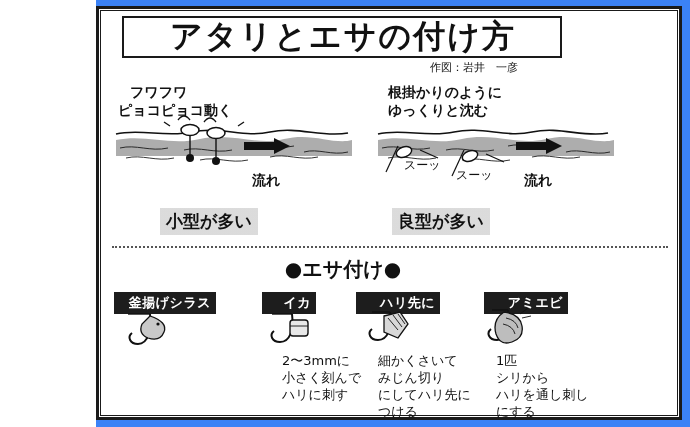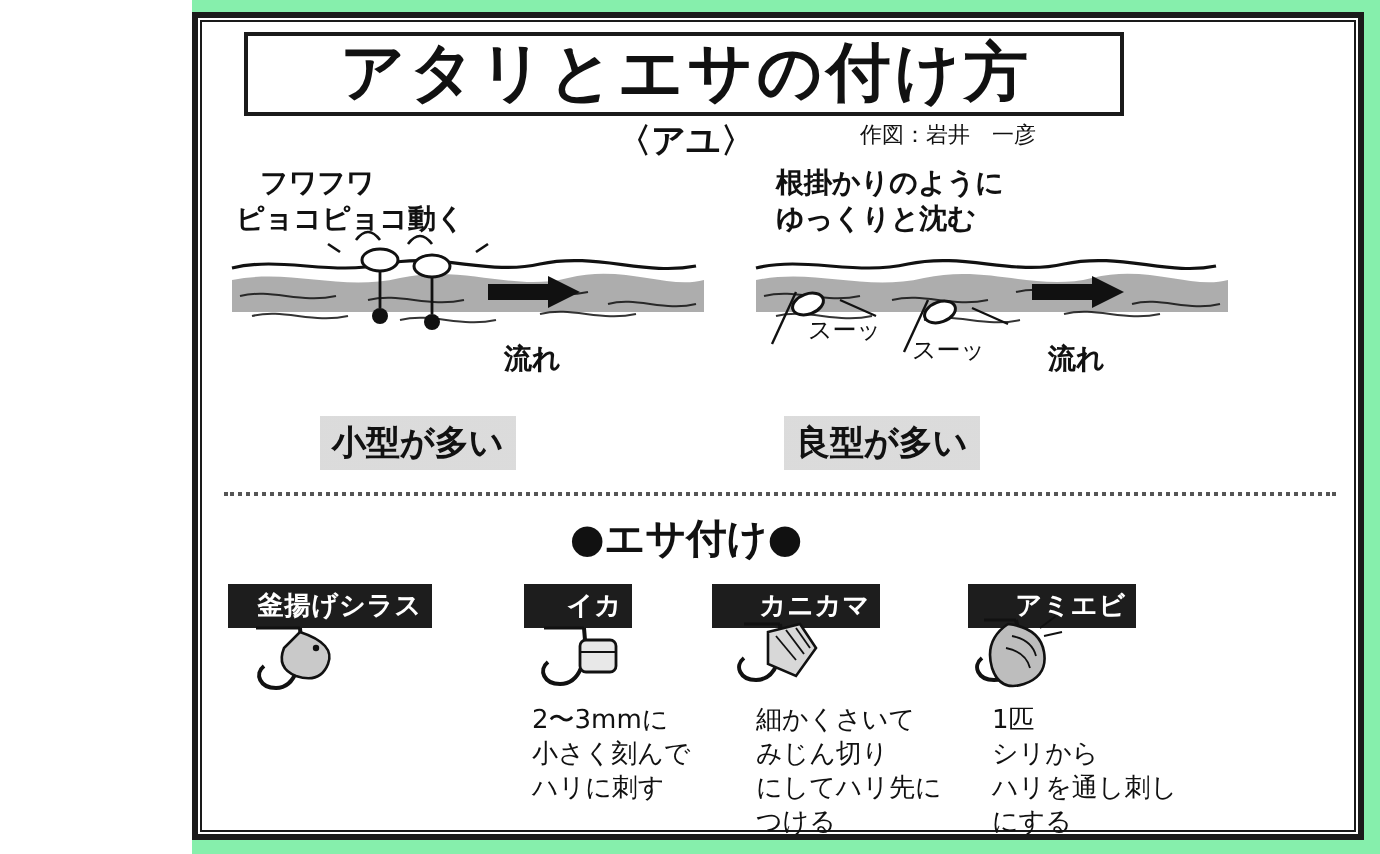--- a/index.html
+++ b/index.html
@@ -11,21 +11,21 @@
     width: 690px;
     height: 427px;
     font-family: "DejaVu Sans", "Liberation Sans", sans-serif;
     color: #111111;
     overflow: hidden;
   }
   #root {
     position: relative;
     width: 690px;
     height: 427px;
-    background: #86efac;
+    background: #3b82f6;
   }
   
   .frame-outer {
     position: absolute;
     left: 96px;
     top: 6px;
     width: 586px;
     height: 414px;
     border: 3px solid #1a1a1a;
     box-sizing: border-box;
@@ -173,44 +173,43 @@
 
 <div id="root">
 
   <div class="left-strip"></div>
 
   <div class="frame-outer"></div>
   <div class="frame-inner"></div>
 
   <div class="title-box"></div>
   <div class="title-text">アタリとエサの付け方</div>
-  <div class="subtitle-text">〈アユ〉</div>
   <div class="credit-text">作図：岩井　一彦</div>
 
   <div class="lbl b center" style="left:130px; top:84px; width:180px;">フワフワ</div>
   <div class="lbl b center" style="left:118px; top:102px; width:204px;">ピョコピョコ動く</div>
   <div class="lbl b" style="left:252px; top:172px;">流れ</div>
   <div class="emph" style="left:160px; top:208px;font-family:Liberation Mono, monospace;">小型が多い</div>
 
   <div class="lbl b center" style="left:388px; top:84px; width:210px;">根掛かりのように</div>
   <div class="lbl b center" style="left:388px; top:102px; width:210px;">ゆっくりと沈む</div>
   <div class="lbl" style="left:404px; top:158px; font-size:12px;">スーッ</div>
   <div class="lbl" style="left:456px; top:168px; font-size:12px;">スーッ</div>
   <div class="lbl b" style="left:524px; top:172px;">流れ</div>
   <div class="emph" style="left:392px; top:208px;">良型が多い</div>
 
   <div class="divider"></div>
   <div class="section-head">●エサ付け●</div>
 
   <div class="tag" style="left:114px; top:292px; width:92px;">釜揚げシラス</div>
   <div class="tag" style="left:262px; top:292px; width:44px;">イカ</div>
-  <div class="tag" style="left:356px; top:292px; width:74px;">カニカマ</div>
+  <div class="tag" style="left:356px; top:292px; width:74px;">ハリ先に</div>
   <div class="tag" style="left:484px; top:292px; width:74px;">アミエビ</div>
 
-  <div class="body-text" style="left:266px; top:352px; width:110px;">2〜3mmに
+  <div class="body-text" style="left:282px; top:352px; width:110px;">2〜3mmに
 小さく刻んで
 ハリに刺す</div>
   <div class="body-text" style="left:378px; top:352px; width:116px;">細かくさいて
 みじん切り
 にしてハリ先に
 つける</div>
   <div class="body-text" style="left:496px; top:352px; width:116px;">1匹
 シリから
 ハリを通し刺し
 にする</div>

